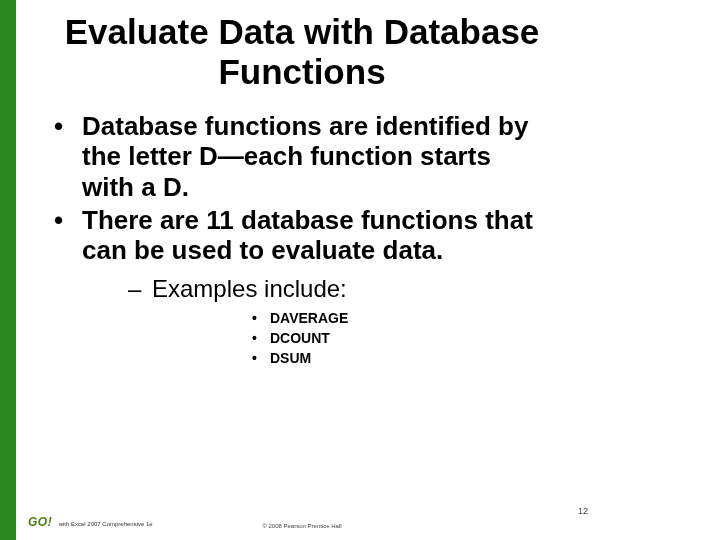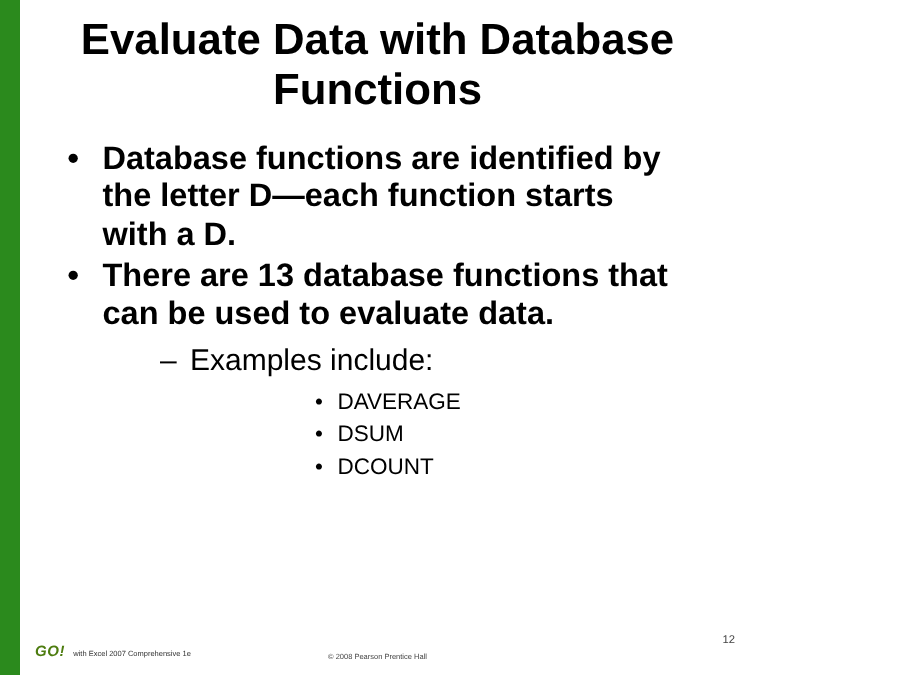--- a/index.html
+++ b/index.html
@@ -51,22 +51,22 @@
     position: absolute;
     left: 46px;
     top: 0;
   }
   .lvl3 {
     list-style: none;
     margin-top: 4px;
   }
   .lvl3 > li {
     position: relative;
-    font-size: 18px;
-    font-weight: normal;
+    font-size: 14px;
+    font-weight: bold;
     line-height: 1.45;
     padding-left: 118px;
   }
   .lvl3 > li::before {
     content: "•";
     position: absolute;
     left: 100px;
     top: 0;
   }
   .footer {
@@ -118,28 +118,28 @@
 
 <div class="slide">
   <div class="green-bar"></div>
 
   <h1 class="title">Evaluate Data with Database Functions</h1>
 
   <div class="body">
     <ul class="lvl1">
       <li>Database functions are identified by the letter D—each function starts with a D.</li>
       <li>
-        <span>There are 13 database functions that can be used to evaluate data.</span>
+        <span>There are 11 database functions that can be used to evaluate data.</span>
         <ul class="lvl2">
           <li>
             <span>Examples include:</span>
             <ul class="lvl3">
               <li>DAVERAGE</li>
+              <li>DCOUNT</li>
               <li>DSUM</li>
-              <li>DCOUNT</li>
             </ul>
           </li>
         </ul>
       </li>
     </ul>
   </div>
 
   <div class="footer">
     <div class="logo">
       <span class="logo-go">GO!</span>

